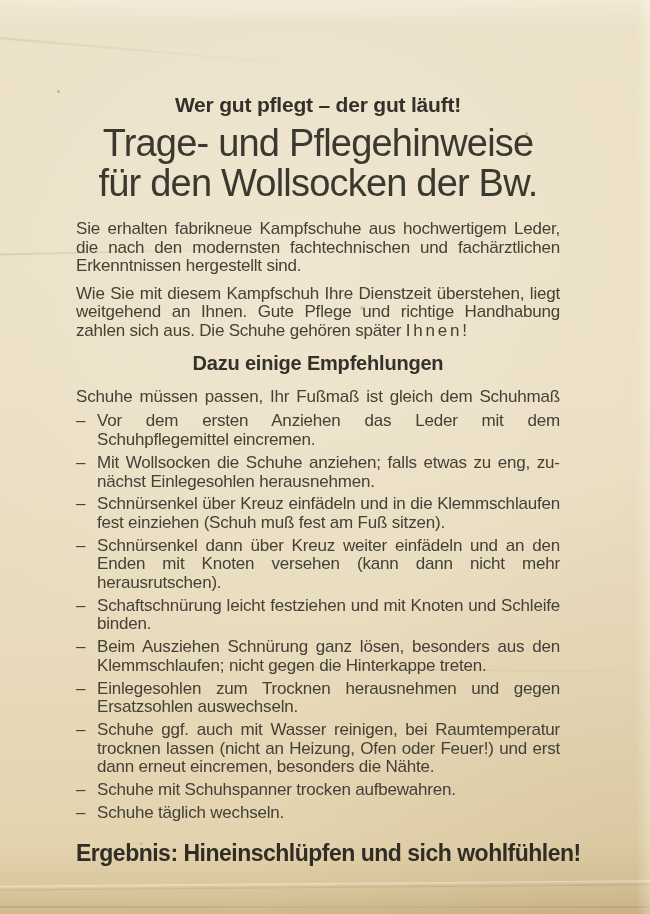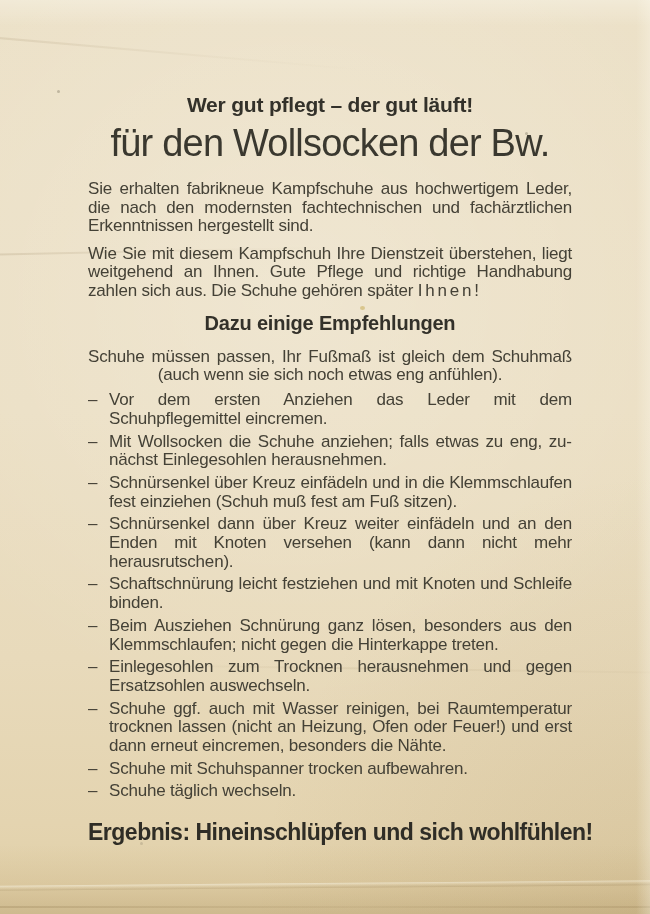--- a/index.html
+++ b/index.html
@@ -39,21 +39,21 @@
                  background: linear-gradient(270deg, rgba(255,252,240,0.30), rgba(255,252,240,0)); }
   .speck { width:3px; height:3px; border-radius:50%; background: rgba(110,100,80,0.35); }
   .s1 { left:57px;  top:90px;  }
   .s2 { left:360px; top:306px; background: rgba(190,160,60,0.45); width:5px; height:4px; }
   .s3 { left:525px; top:132px; }
   .s4 { left:140px; top:842px; background: rgba(110,100,80,0.22); }
 
   
   .content {
     position: absolute;
-    left: 88px;
+    left: 76px;
     top: 92px;
     width: 484px;
   }
 
   .slogan {
     font-size: 21px;
     line-height: 26px;
     font-weight: bold;
     text-align: center;
     letter-spacing: -0.2px;
@@ -124,33 +124,33 @@
   <div class="overlay speck s1"></div>
   <div class="overlay speck s2"></div>
   <div class="overlay speck s3"></div>
   <div class="overlay speck s4"></div>
 
   <div class="content">
 
     <div class="slogan">Wer gut pflegt – der gut läuft!</div>
 
     <div class="title-block">
+      <div class="title-line">Trage- und Pflegehinweise</div>
       <div class="title-line">für den Wollsocken der Bw.</div>
     </div>
 
     <p class="body-text">Sie erhalten fabrikneue Kampfschuhe aus hochwertigem Leder, die nach den modernsten fachtechnischen und fachärztlichen Erkenntnissen hergestellt sind.</p>
 
 
     <p class="body-text"><span>Wie Sie mit diesem Kampfschuh Ihre Dienstzeit überstehen, liegt weitgehend an Ihnen. Gute Pflege und richtige Handhabung zahlen sich aus. Die Schuhe gehören später </span><span class="sperr">Ihnen!</span></p>
 
     <div class="section-heading">Dazu einige Empfehlungen</div>
 
     <div class="lead-block">
       <div class="lead-l1">Schuhe müssen passen, Ihr Fußmaß ist gleich dem Schuhmaß</div>
-      <div class="lead-l2">(auch wenn sie sich noch etwas eng anfühlen).</div>
     </div>
 
     <ul class="reco-list">
       <li>
         <span class="dash">–</span>
         <span class="item-text">Vor dem ersten Anziehen das Leder mit dem Schuhpflegemittel eincremen.</span>
       </li>
       <li>
         <span class="dash">–</span>
         <span class="item-text">Mit Wollsocken die Schuhe anziehen; falls etwas zu eng, zu­nächst Einlegesohlen herausnehmen.</span>

